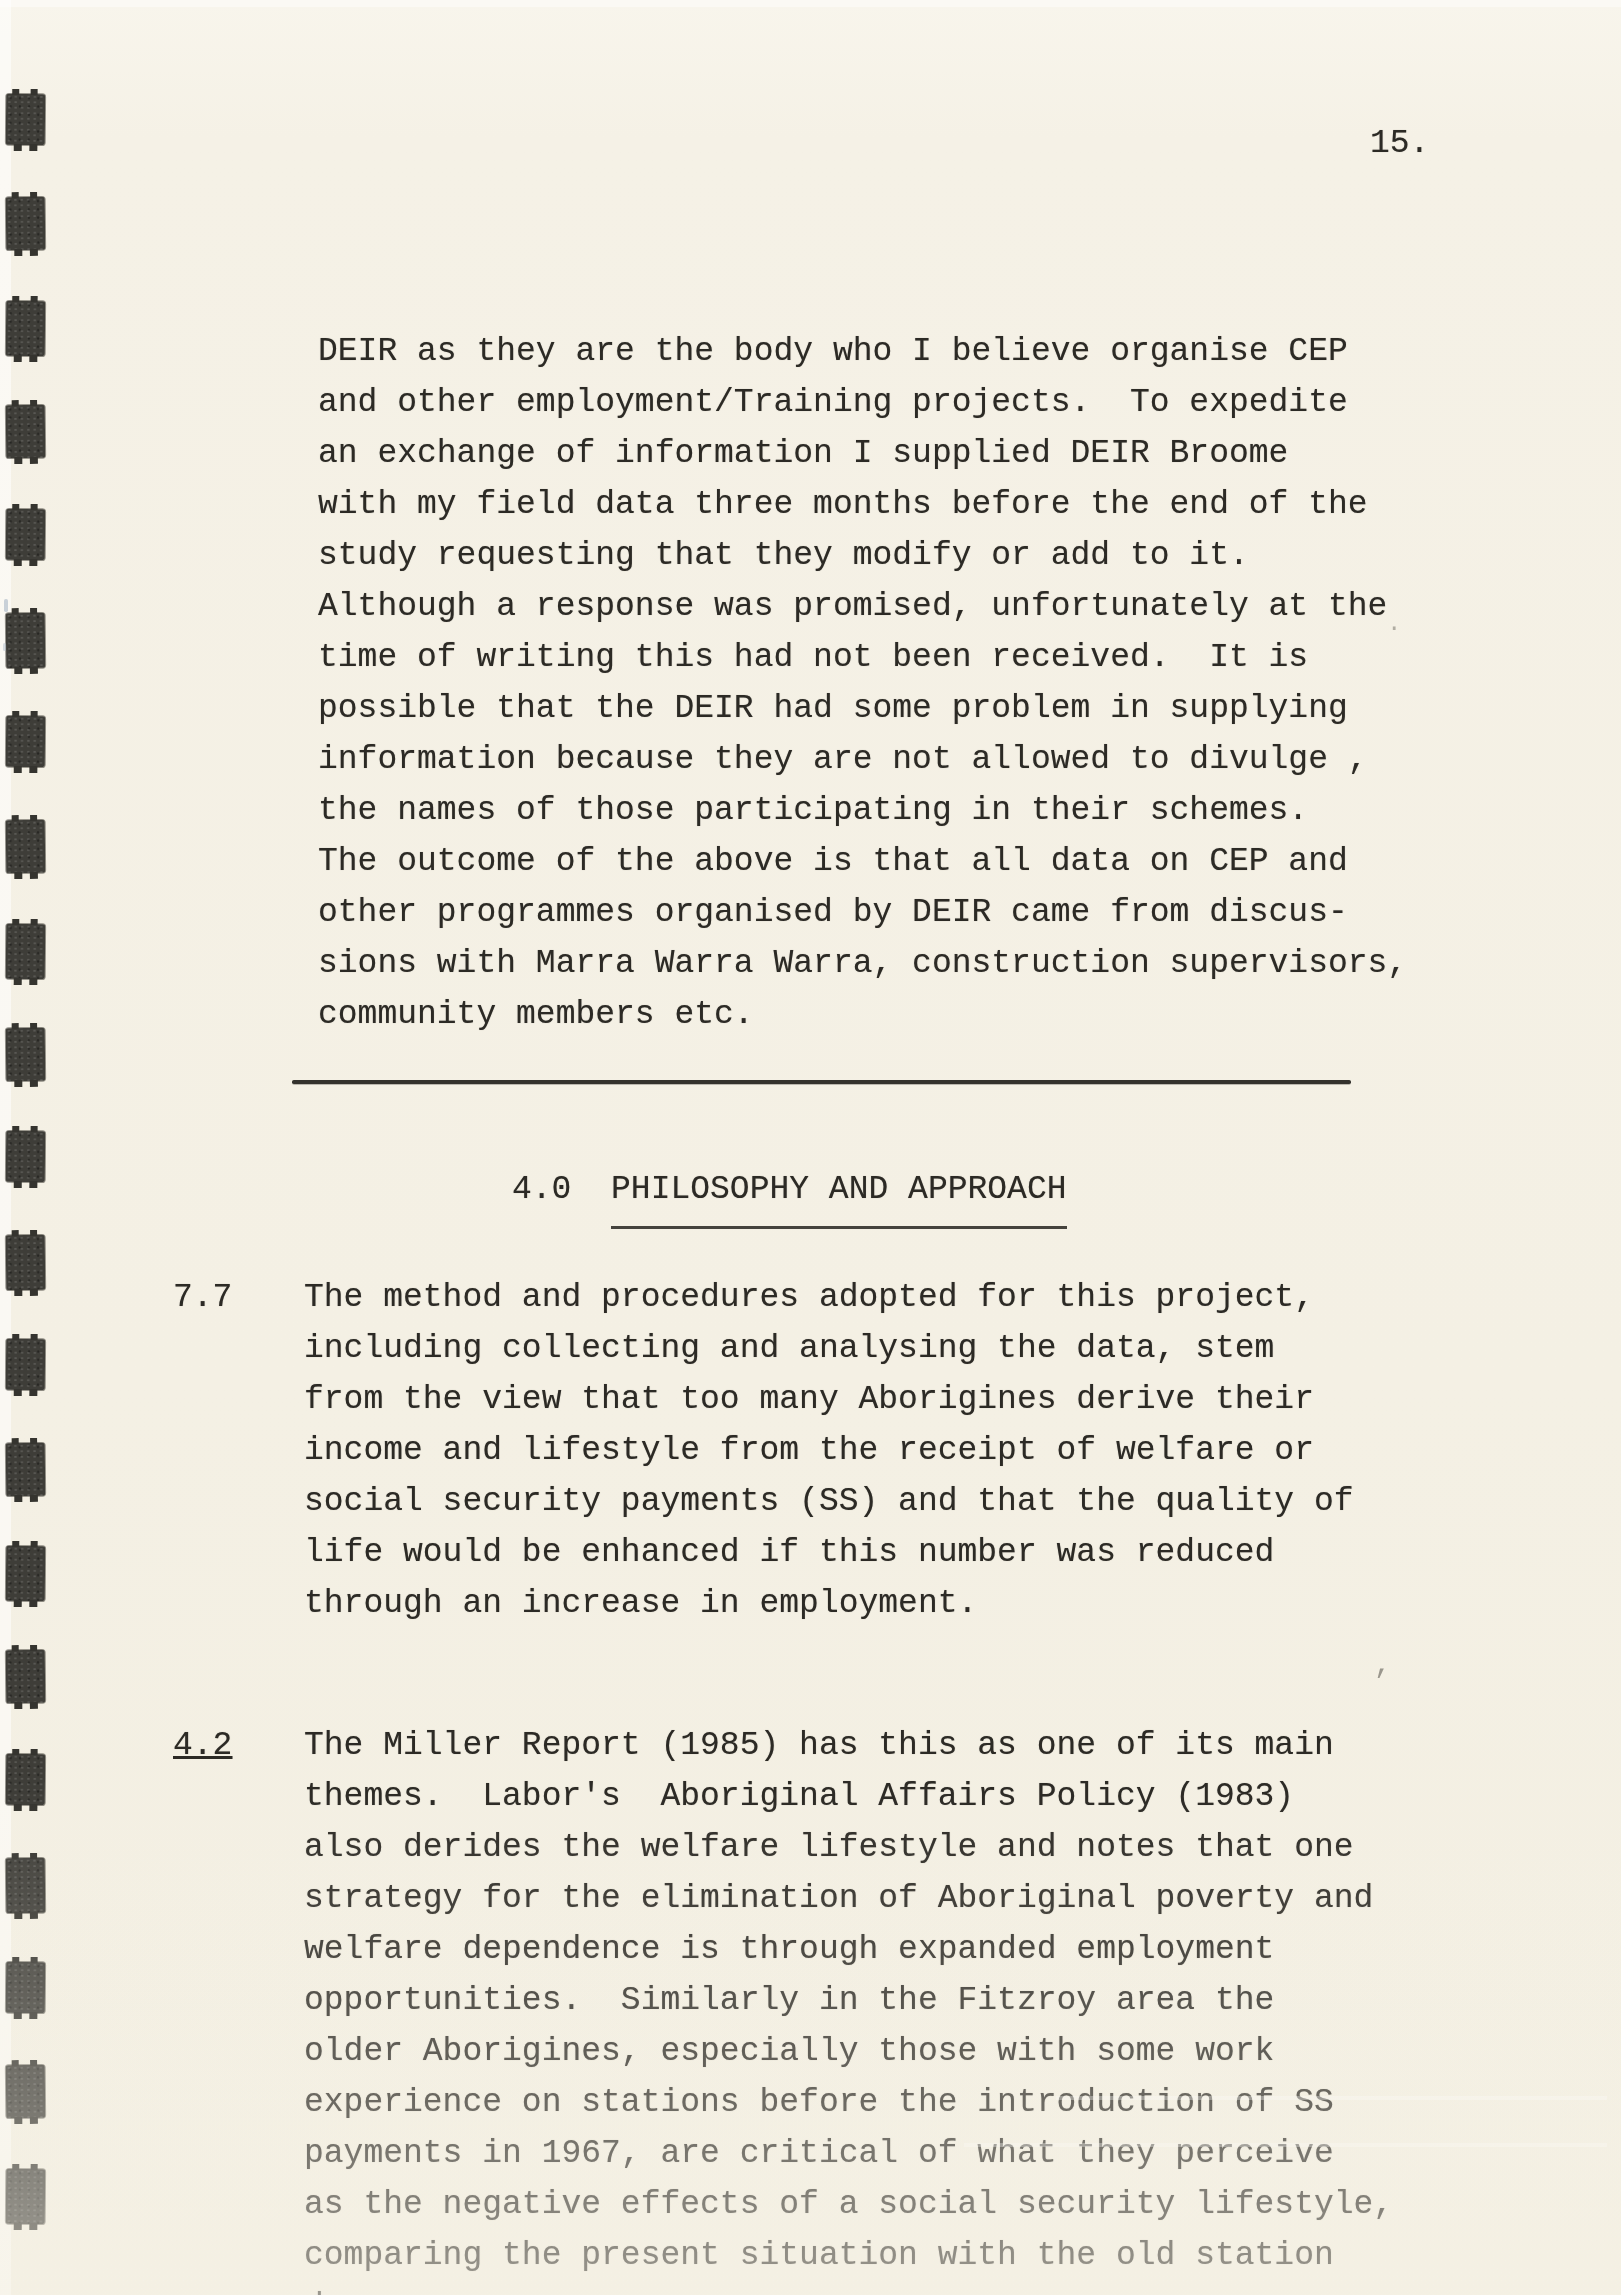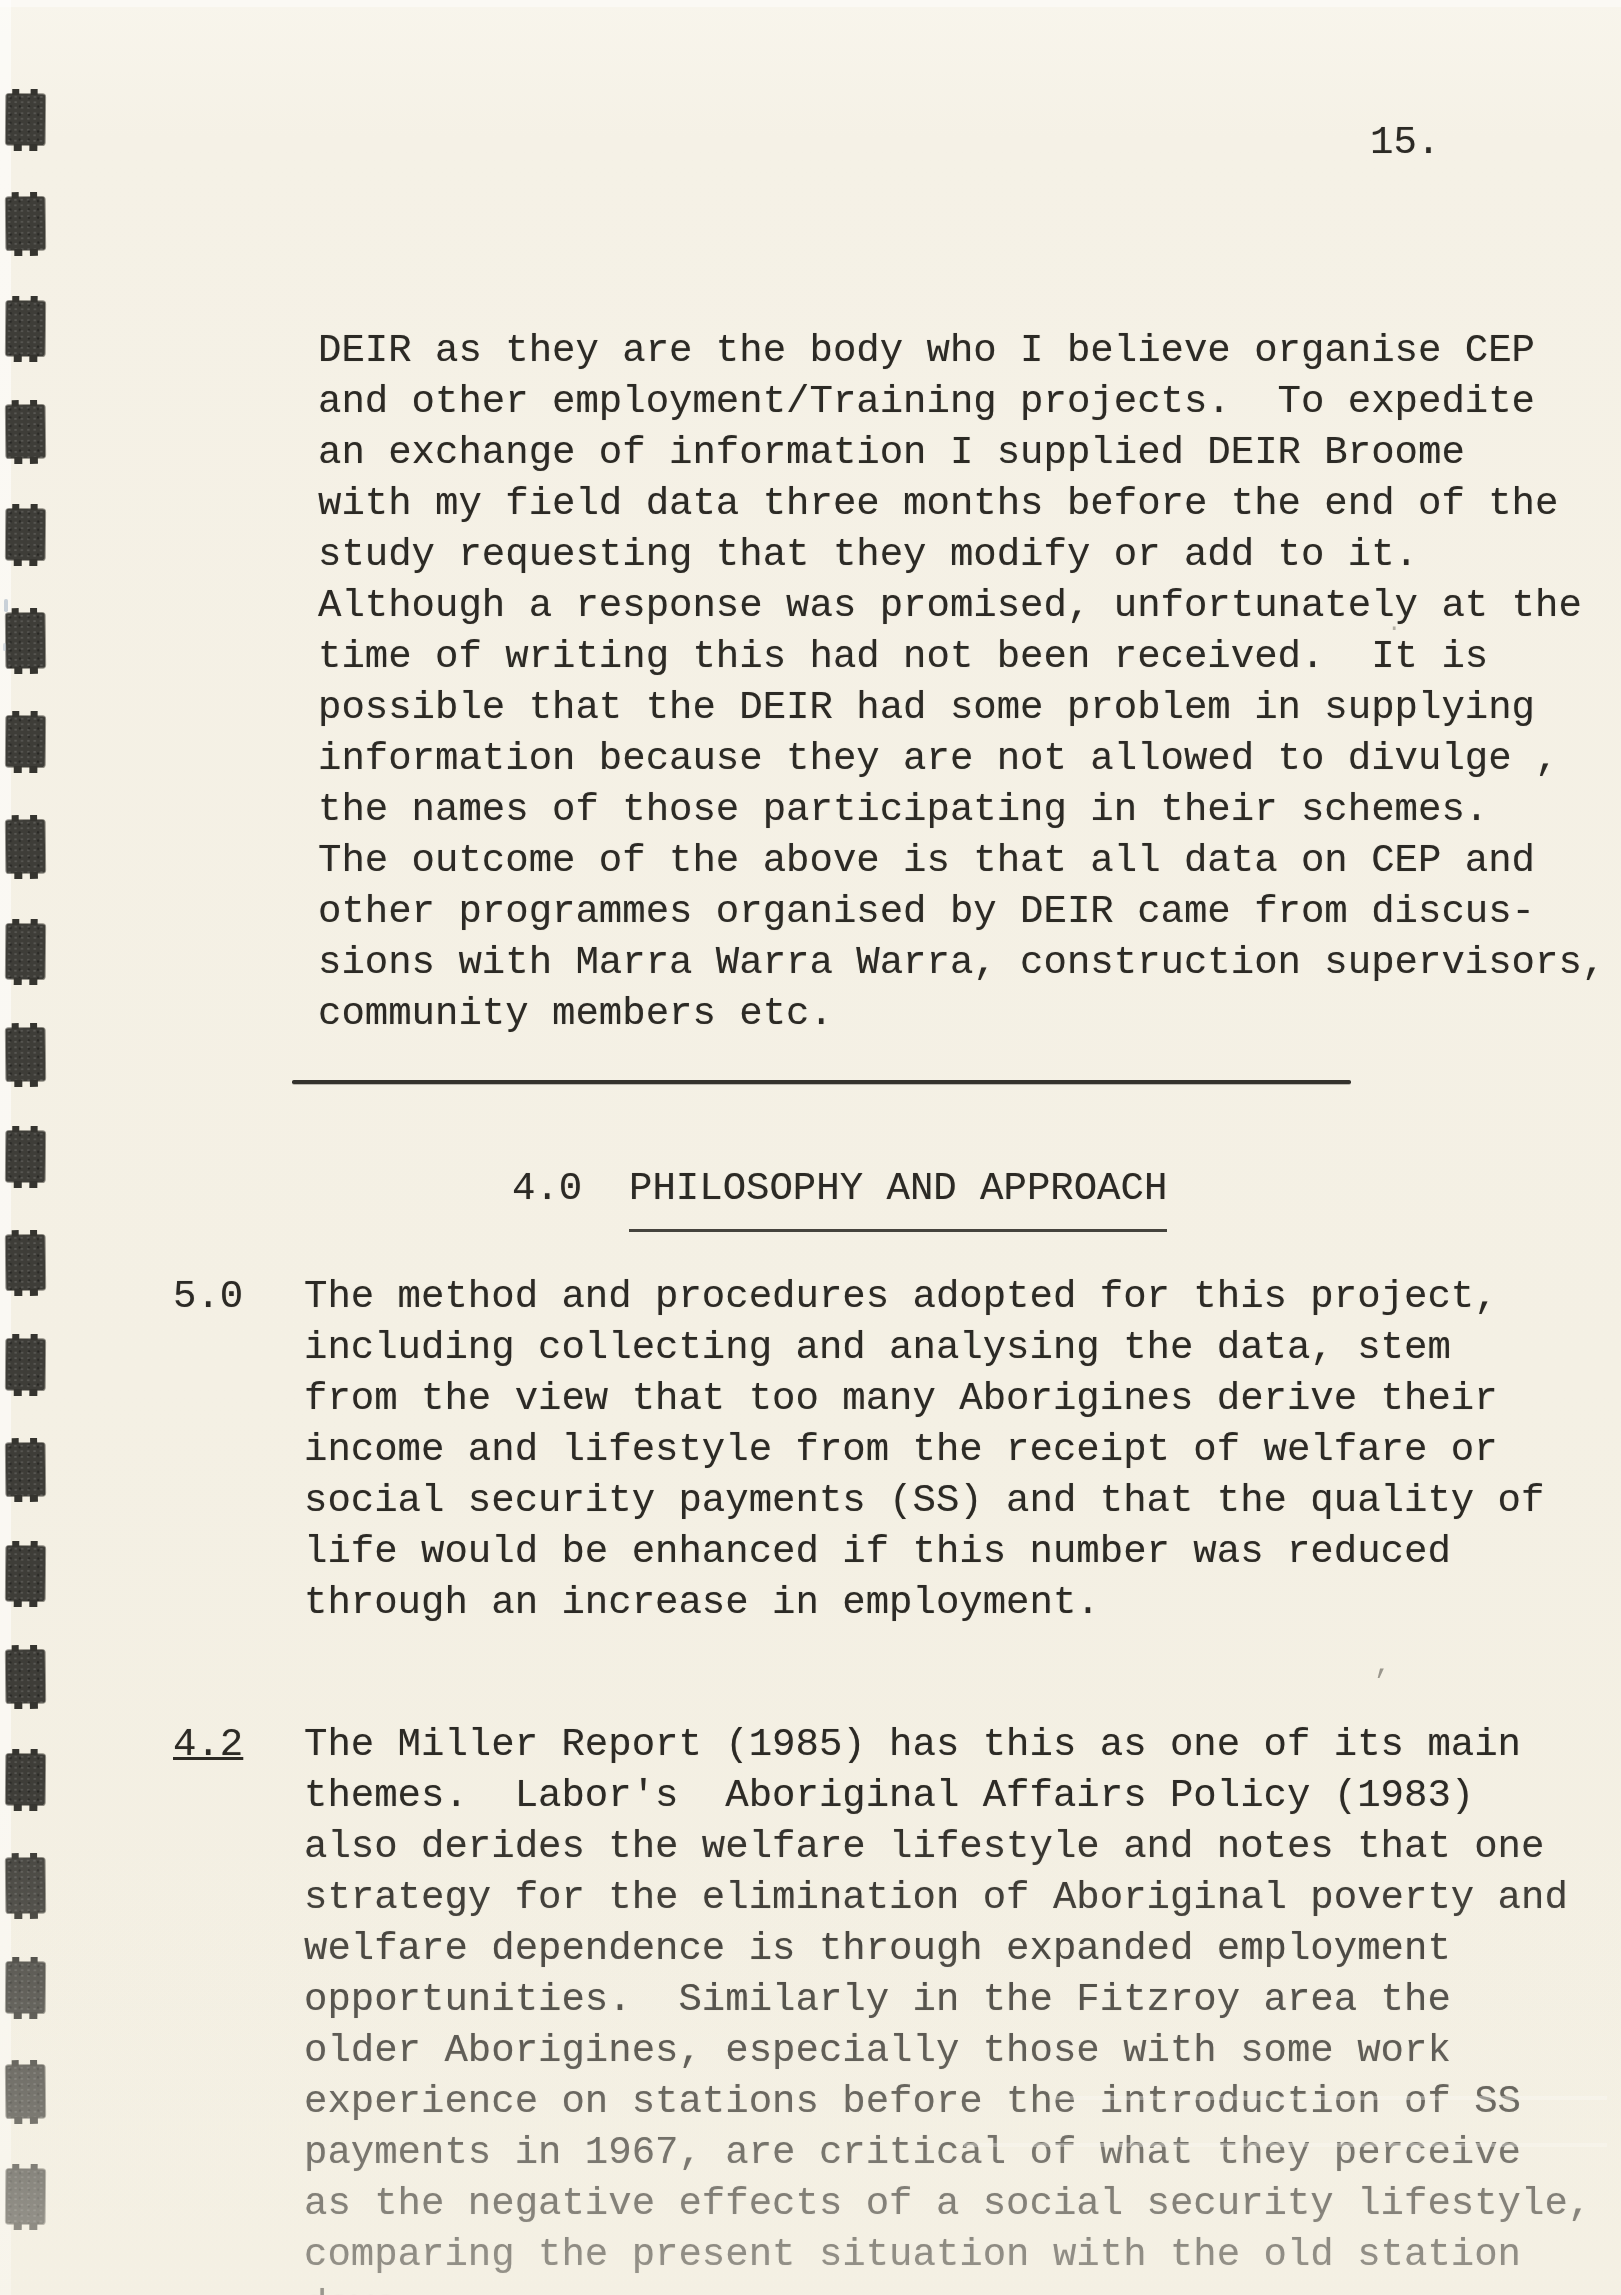--- a/index.html
+++ b/index.html
@@ -14,21 +14,21 @@
   }
   .edge-left { position:absolute; left:0; top:0; width:11px; height:100%;
     background:rgba(255,255,255,0.55); z-index:1; }
   .edge-top { position:absolute; left:0; top:0; width:100%; height:7.3px;
     background:rgba(255,255,255,0.45); z-index:1; }
 
   
   .typed {
     position:absolute;
     white-space:pre;
-    font-size:39px;
+    font-size:33px;
     line-height:51px;
     letter-spacing:0px;
     text-shadow:0 0 0.9px rgba(40,38,33,0.38);
   }
   .page-number { left:1370px; top:118px; }
   .intro-para  { left:318px;  top:278px;margin-top:48px; }
 
   .section-divider {
     position:absolute; left:292px; top:1080px;
     width:1059px; height:3.7px;
@@ -141,21 +141,21 @@
 the names of those participating in their schemes.
 The outcome of the above is that all data on CEP and
 other programmes organised by DEIR came from discus-
 sions with Marra Warra Warra, construction supervisors,
 community members etc.</div>
 
   <div class="section-divider"></div>
 
   <div class="typed main-heading"><span>4.0</span><span>  </span><span class="heading-title">PHILOSOPHY AND APPROACH</span></div>
 
-  <div class="typed sec-num-41">5.0</div>
+  <div class="typed sec-num-41">7.7</div>
   <div class="typed sec-body-41">The method and procedures adopted for this project,
 including collecting and analysing the data, stem
 from the view that too many Aborigines derive their
 income and lifestyle from the receipt of welfare or
 social security payments (SS) and that the quality of
 life would be enhanced if this number was reduced
 through an increase in employment.</div>
 
   <div class="typed sec-num-42">4.2</div>
   <div class="typed sec-body-42">The Miller Report (1985) has this as one of its main

